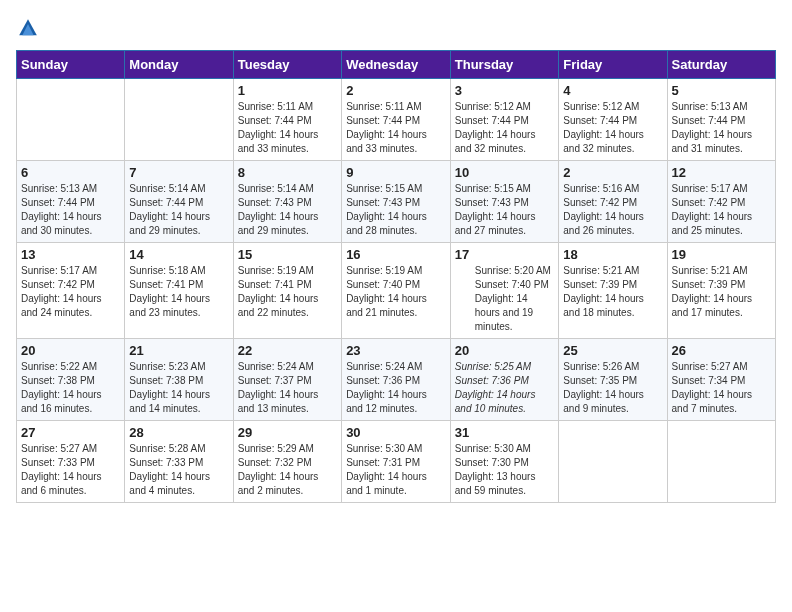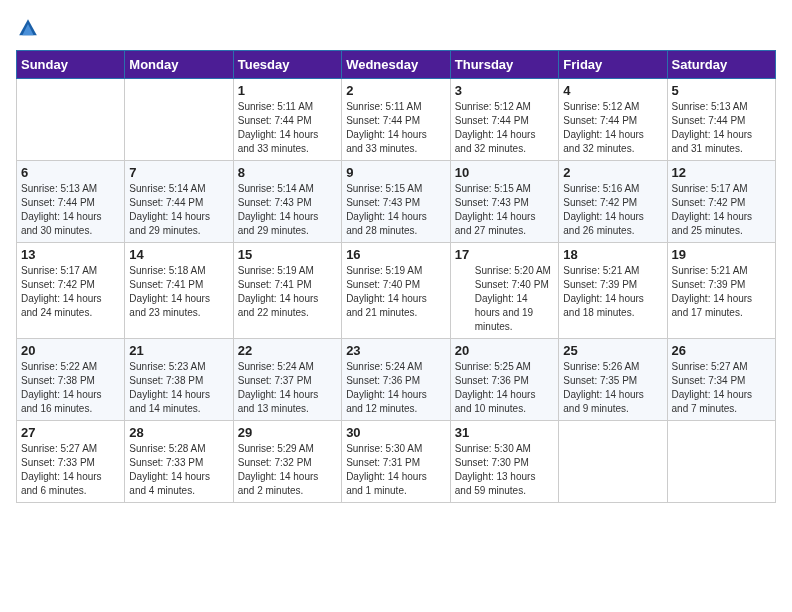--- a/index.html
+++ b/index.html
@@ -265,21 +265,21 @@
 Daylight: 14 hours and 13 minutes.</div>
         </td>
         <td>
           <span class="day-number">23</span>
           <div class="day-info" style="white-space: pre-line;">Sunrise: 5:24 AM
 Sunset: 7:36 PM
 Daylight: 14 hours and 12 minutes.</div>
         </td>
         <td>
           <span class="day-number">20</span>
-          <div class="day-info" style="white-space: pre-line;">Sunrise: 5:25 AM
+          <div class="day-info" style="white-space: pre-line; font-style: italic;">Sunrise: 5:25 AM
 Sunset: 7:36 PM
 Daylight: 14 hours and 10 minutes.</div>
         </td>
         <td>
           <span class="day-number">25</span>
           <div class="day-info" style="white-space: pre-line;">Sunrise: 5:26 AM
 Sunset: 7:35 PM
 Daylight: 14 hours and 9 minutes.</div>
         </td>
         <td>

